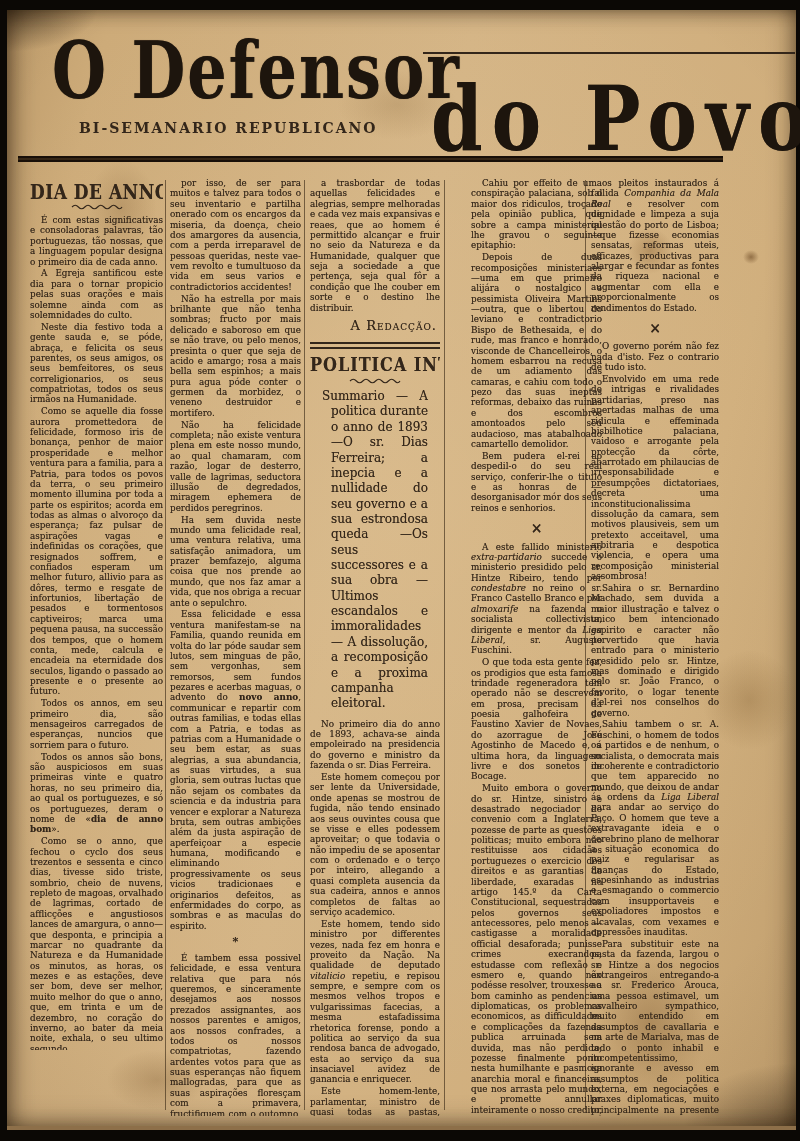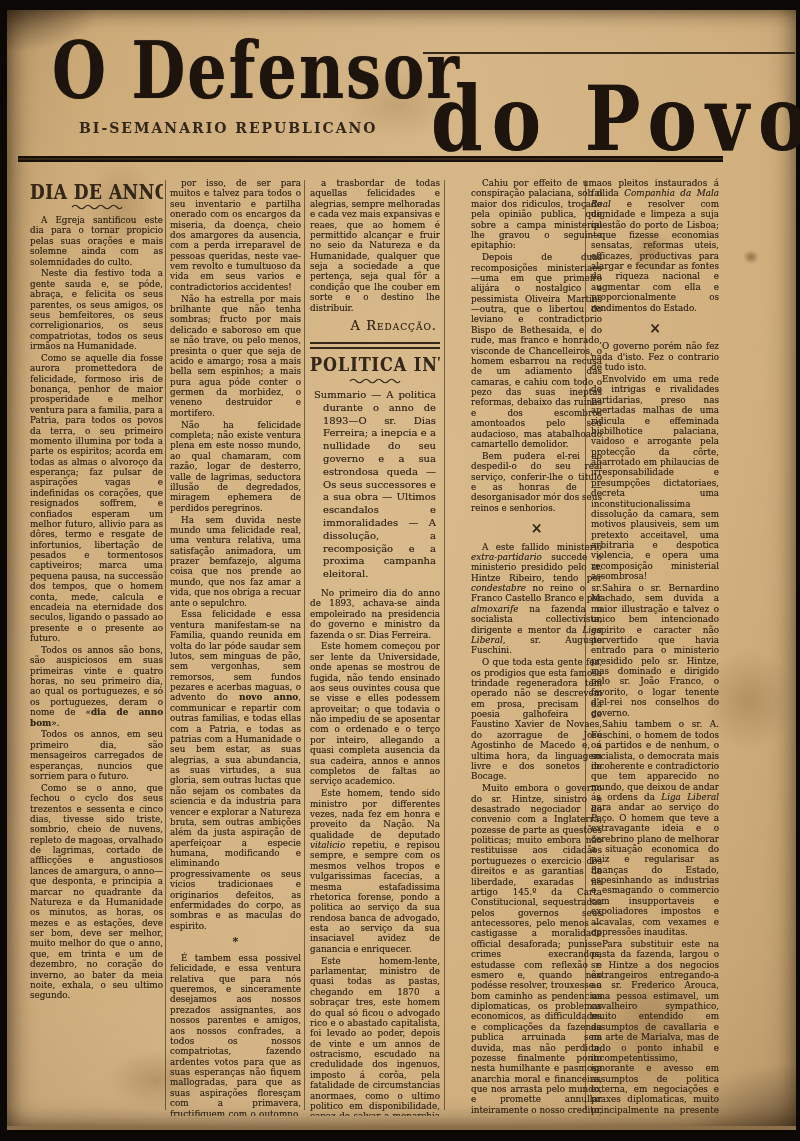--- a/index.html
+++ b/index.html
@@ -83,21 +83,21 @@
     text-align:center;font-size:16px;font-weight:bold;letter-spacing:1px;
     margin:6px 0 0;transform:scaleY(1.15);transform-origin:center top;white-space:nowrap;
   }
   .col .wave{text-align:center;margin:3px 0 5px;line-height:0;}
   .col .star{text-align:center;text-indent:0;font-size:11px;font-weight:bold;margin:5px 0 4px;}
   .col .x{text-align:center;text-indent:0;font-size:14px;font-weight:bold;margin:7px 0 5px;}
   .col .verse{font-style:italic;font-size:7.8px;line-height:1.3;margin:3px 0 3px 2px;white-space:pre-line;text-align:left;}
   .col .sig{text-align:right;font-size:13px;font-variant:small-caps;letter-spacing:1px;margin:5px 3px 9px 0;}
   .col .rule2{height:3px;border-top:2px solid var(--ink);border-bottom:2px solid var(--ink);margin:4px 0 2px;}
   .col p.summario{
-    font-size:10px;line-height:1.28;margin:5px 4px 7px;
+    font-size:12px;line-height:1.28;margin:5px 12px 7px;
     padding-left:9px;text-indent:-9px;
   }
   .col b{font-weight:bold;}
   .col i{font-style:italic;}
 </style>
 </head>
 <body style="--ink: #33261a; --mast: #1d150d; --paper: #d2b080;">
 
 <div class="paper">
   <div class="paper-edge-bottom"></div>
@@ -120,25 +120,26 @@
   <div class="vrule v1"></div>
   <div class="vrule v2"></div>
   <div class="vrule v3"></div>
   <div class="vrule v4"></div>
 
   <div class="col c1">
       <div class="h1">DIA DE ANNO BOM</div>
       <div class="wave"><svg width="52" height="7" viewBox="0 0 52 7">
           <path d="M1 4 Q4.2 0.6 7.4 4 T13.8 4 T20.2 4 T26.6 4 T33 4 T39.4 4 T45.8 4 T51 4" fill="none" stroke="#33261a" stroke-width="1.1"></path>
         </svg></div>
+      <p class="p">É com estas significativas e consoladoras palavras, tão portuguezas, tão nossas, que a linguagem popular designa o primeiro dia de cada anno.</p>
       <p class="p">A Egreja santificou este dia para o tornar propicio pelas suas orações e mais solemne ainda com as solemnidades do culto.</p>
       <p class="p">Neste dia festivo toda a gente sauda e, se póde, abraça, e felicita os seus parentes, os seus amigos, os seus bemfeitores, os seus correligionarios, os seus compatriotas, todos os seus irmãos na Humanidade.</p>
       <p class="p">Como se aquelle dia fosse aurora promettedora de felicidade, formoso iris de bonança, penhor de maior prosperidade e melhor ventura para a familia, para a Patria, para todos os povos da terra, o seu primeiro momento illumina por toda a parte os espiritos; acorda em todas as almas o alvoroço da esperança; faz pulsar de aspirações vagas e indefinidas os corações, que resignados soffrem, e confiados esperam um melhor futuro, allivio para as dôres, termo e resgate de infortunios, libertação de pesados e tormentosos captiveiros; marca uma pequena pausa, na successão dos tempos, que o homem conta, mede, calcula e encadeia na eternidade dos seculos, ligando o passado ao presente e o presente ao futuro.</p>
+      <p class="p">Todos os annos, em seu primeiro dia, são mensageiros carregados de esperanças, nuncios que sorriem para o futuro.</p>
       <p class="p">Todos os annos são bons, são auspiciosos em suas primeiras vinte e quatro horas, no seu primeiro dia, ao qual os portuguezes, e só os portuguezes, deram o nome de «<b>dia de anno bom</b>».</p>
-      <p class="p">Todos os annos, em seu primeiro dia, são mensageiros carregados de esperanças, nuncios que sorriem para o futuro.</p>
       <p class="p">Como se o anno, que fechou o cyclo dos seus trezentos e sessenta e cinco dias, tivesse sido triste, sombrio, cheio de nuvens, repleto de magoas, orvalhado de lagrimas, cortado de afflicções e angustiosos lances de amargura, o anno—que desponta, e principia a marcar no quadrante da Natureza e da Humanidade os minutos, as horas, os mezes e as estações, deve ser bom, deve ser melhor, muito melhor do que o anno, que, em trinta e um de dezembro, no coração do inverno, ao bater da meia noite, exhala, o seu ultimo segundo.</p>
     </div>
   <div class="col c2">
       <p class="p">por isso, de ser para muitos e talvez para todos o seu inventario e partilha onerado com os encargos da miseria, da doença, cheio dos amargores da ausencia, com a perda irreparavel de pessoas queridas, neste vae-vem revolto e tumultuoso da vida em seus varios e contradictorios accidentes!</p>
       <p class="p">Não ha estrella por mais brilhante que não tenha sombras; fructo por mais delicado e saboroso em que se não trave, ou pelo menos, presinta o quer que seja de acido e amargo; rosa a mais bella sem espinhos; a mais pura agua póde conter o germen da morbidez, o veneno destruidor e mortifero.</p>
       <p class="p">Não ha felicidade completa; não existe ventura plena em este nosso mundo, ao qual chamaram, com razão, logar de desterro, valle de lagrimas, seductora illusão de degredados, miragem ephemera de perdidos peregrinos.</p>
       <p class="p">Ha sem duvida neste mundo uma felicidade real, uma ventura relativa, uma satisfação animadora, um prazer bemfazejo, alguma coisa que nos prende ao mundo, que nos faz amar a vida, que nos obriga a recuar ante o sepulchro.</p>
       <p class="p">Essa felicidade e essa ventura manifestam-se na Familia, quando reunida em volta do lar póde saudar sem lutos, sem minguas de pão, sem vergonhas, sem remorsos, sem fundos pezares e acerbas maguas, o advento do <b>novo anno</b>, communicar e repartir com outras familias, e todas ellas com a Patria, e todas as patrias com a Humanidade o seu bem estar, as suas alegrias, a sua abundancia, as suas virtudes, a sua gloria, sem outras luctas que não sejam os combates da sciencia e da industria para vencer e explorar a Natureza bruta, sem outras ambições além da justa aspiração de aperfeiçoar a especie humana, modificando e eliminando progressivamente os seus vicios tradicionaes e originarios defeitos, as enfermidades do corpo, as sombras e as maculas do espirito.</p>
       <div class="star">*</div>
       <p class="p">É tambem essa possivel felicidade, e essa ventura relativa que para nós queremos, e sinceramente desejamos aos nossos prezados assignantes, aos nossos parentes e amigos, aos nossos confrades, a todos os nossos compatriotas, fazendo ardentes votos para que as suas esperanças não fiquem mallogradas, para que as suas aspirações floresçam com a primavera, fructifiquem com o outomno, não amorteçam, e desfolhem com os vendavaes, com os frios e gelos do inverno no começado anno de .</p>

